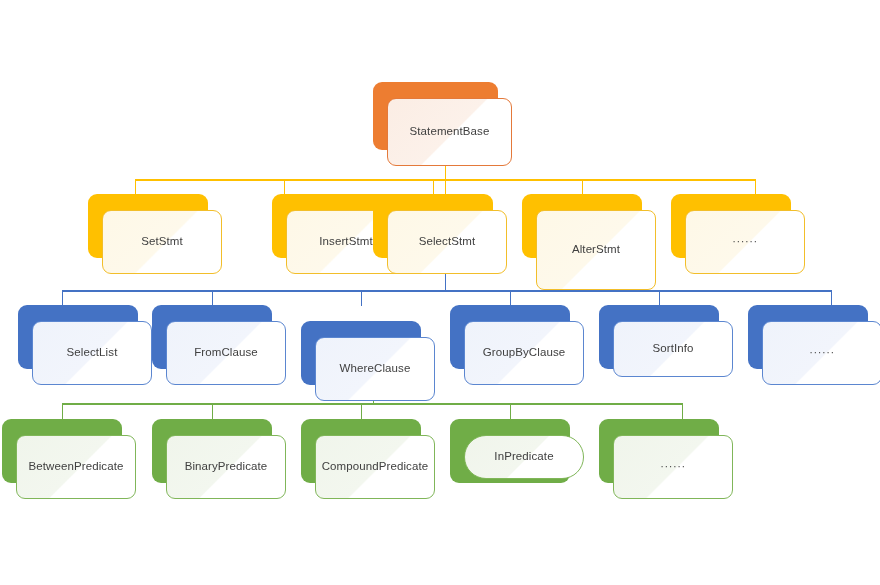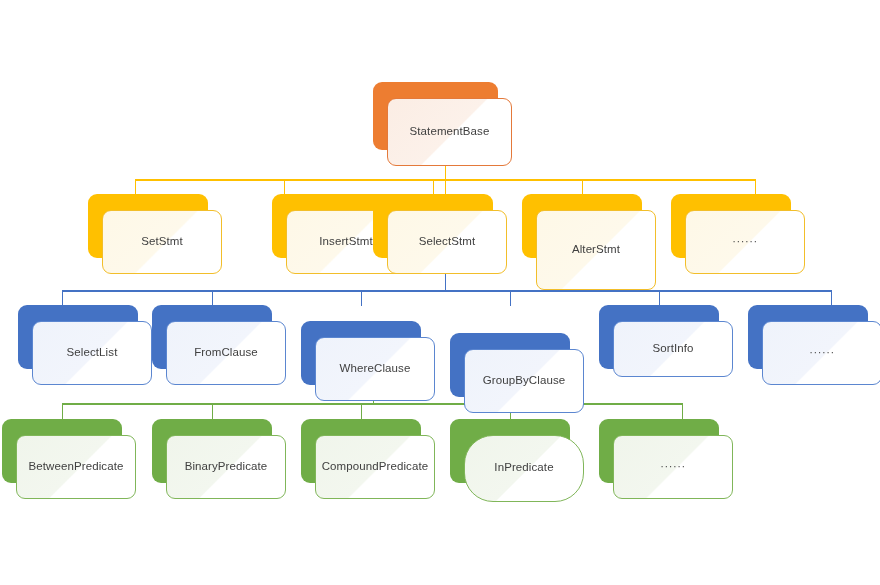--- a/index.html
+++ b/index.html
@@ -182,21 +182,21 @@
         <div class="node-front" style="left: 14px; top: 16px; width: 120px; height: 64px;">
           <span class="node-label">FromClause</span>
         </div>
       </div>
       <div class="node c-blue" style="left: 301px; top: 321px; width: 134px; height: 80px;">
         <div class="node-back" style="width: 120px; height: 64px;"></div>
         <div class="node-front" style="left: 14px; top: 16px; width: 120px; height: 64px;">
           <span class="node-label">WhereClause</span>
         </div>
       </div>
-      <div class="node c-blue" style="left: 450px; top: 305px; width: 134px; height: 80px; margin-top: 28px;">
+      <div class="node c-blue" style="left: 450px; top: 305px; width: 134px; height: 80px;">
         <div class="node-back" style="width: 120px; height: 64px;"></div>
         <div class="node-front" style="left: 14px; top: 16px; width: 120px; height: 64px;">
           <span class="node-label">GroupByClause</span>
         </div>
       </div>
       <div class="node c-blue" style="left: 599px; top: 305px; width: 134px; height: 80px;">
         <div class="node-back" style="width: 120px; height: 64px;"></div>
         <div class="node-front" style="left: 14px; top: 16px; width: 120px; height: 56px;">
           <span class="node-label">SortInfo</span>
         </div>
@@ -220,21 +220,21 @@
         </div>
       </div>
       <div class="node c-green" style="left: 301px; top: 419px; width: 134px; height: 80px;">
         <div class="node-back" style="width: 120px; height: 64px;"></div>
         <div class="node-front" style="left: 14px; top: 16px; width: 120px; height: 64px;">
           <span class="node-label">CompoundPredicate</span>
         </div>
       </div>
       <div class="node c-green" style="left: 450px; top: 419px; width: 134px; height: 80px;">
         <div class="node-back" style="width: 120px; height: 64px;"></div>
-        <div class="node-front" style="left: 14px; top: 16px; width: 120px; height: 67px; border-radius: 29px;">
+        <div class="node-front" style="left: 14px; top: 16px; width: 120px; height: 44px; border-radius: 29px;">
           <span class="node-label">InPredicate</span>
         </div>
       </div>
       <div class="node c-green" style="left: 599px; top: 419px; width: 134px; height: 80px;">
         <div class="node-back" style="width: 120px; height: 64px;"></div>
         <div class="node-front" style="left: 14px; top: 16px; width: 120px; height: 64px;">
           <span class="node-label dots">······</span>
         </div>
       </div>
     </div>

